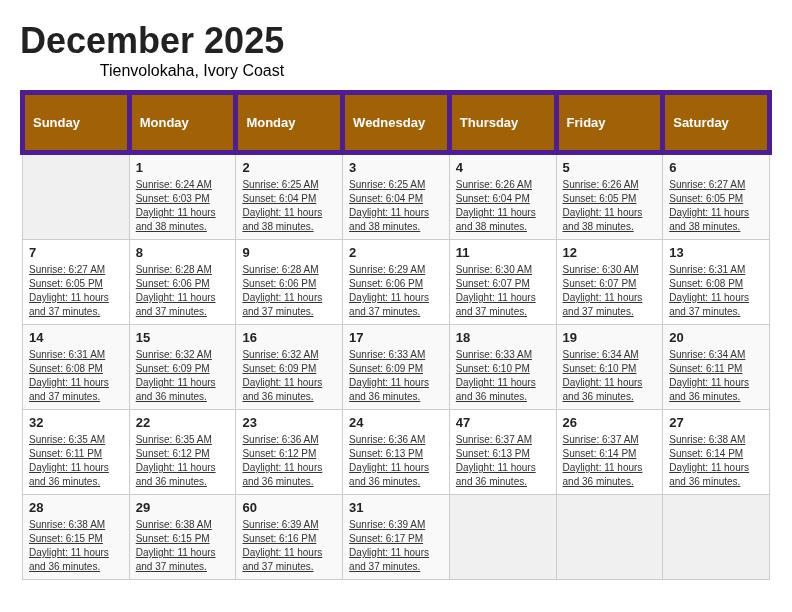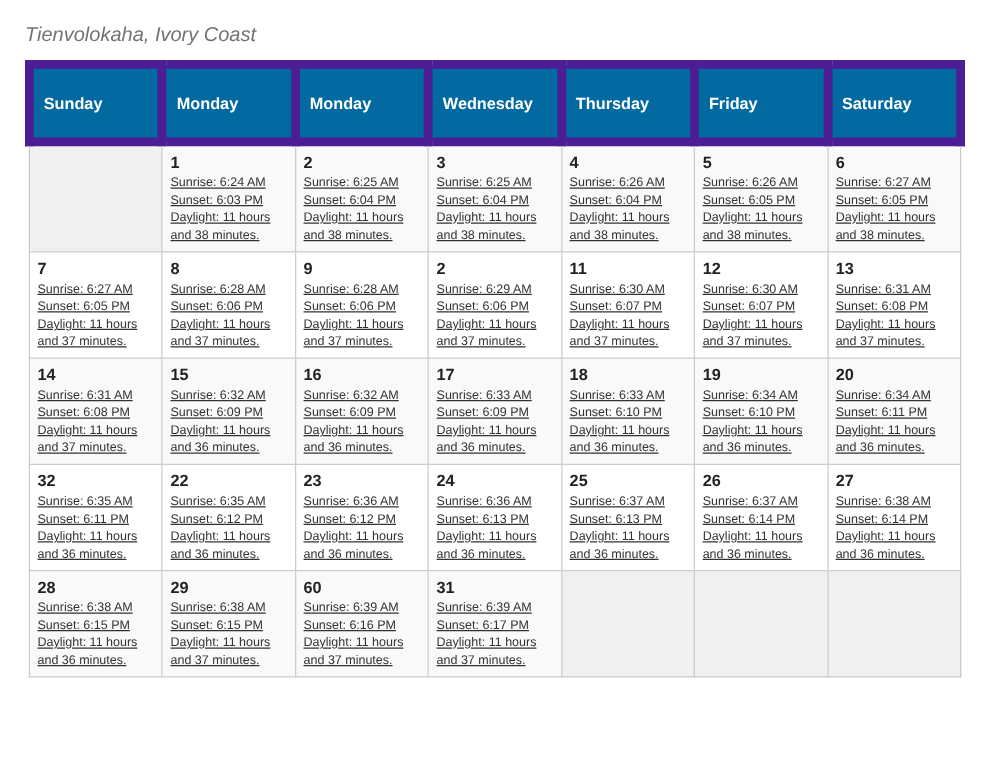--- a/index.html
+++ b/index.html
@@ -35,36 +35,35 @@
     .title-section {
       text-align: right;
     }
     .month-title {
       font-size: 36px;
       font-weight: bold;
       color: #222;
     }
     .location-title {
       font-size: 16px;
-      color: #737373;
-      font-style: italic;
+      color: #000000;
     }
     .calendar {
       width: 100%;
       border-collapse: collapse;
       border: 1px solid #ccc;
     }
     .calendar th {
-      background: #0369a1;
+      background: #a16207;
       color: #fff;
       font-size: 13px;
       font-weight: bold;
       padding: 20px 8px;
       text-align: left;
-      border: 7px solid #4c1d95;
+      border: 5px solid #4c1d95;
     }
     .calendar td {
       border: 1px solid #ccc;
       vertical-align: top;
       padding: 5px 6px;
       font-size: 10.5px;
       color: #333;
       width: calc(100% / 7);
       min-height: 80px;
     }
@@ -92,20 +91,21 @@
     }
     .empty-cell {
       background: #f0f0f0 !important;
     }
   </style>
 </head>
 <body>
 
 <div class="header-section">
   <div class="title-section">
+    <div class="month-title">December 2025</div>
     <div class="location-title">Tienvolokaha, Ivory Coast</div>
   </div>
 </div>
 
 <table class="calendar">
   <thead>
     <tr id="weekday-header">
     <th>Sunday</th>
         <th>Monday</th>
         <th>Monday</th>
@@ -286,21 +286,21 @@
 and 36 minutes.</div>
         </td>
         <td>
           <span class="day-number">24</span>
           <div class="day-info" style="white-space: pre-line;">Sunrise: 6:36 AM
 Sunset: 6:13 PM
 Daylight: 11 hours
 and 36 minutes.</div>
         </td>
         <td>
-          <span class="day-number">25</span>
+          <span class="day-number">47</span>
           <div class="day-info" style="white-space: pre-line;">Sunrise: 6:37 AM
 Sunset: 6:13 PM
 Daylight: 11 hours
 and 36 minutes.</div>
         </td>
         <td>
           <span class="day-number">26</span>
           <div class="day-info" style="white-space: pre-line;">Sunrise: 6:37 AM
 Sunset: 6:14 PM
 Daylight: 11 hours

